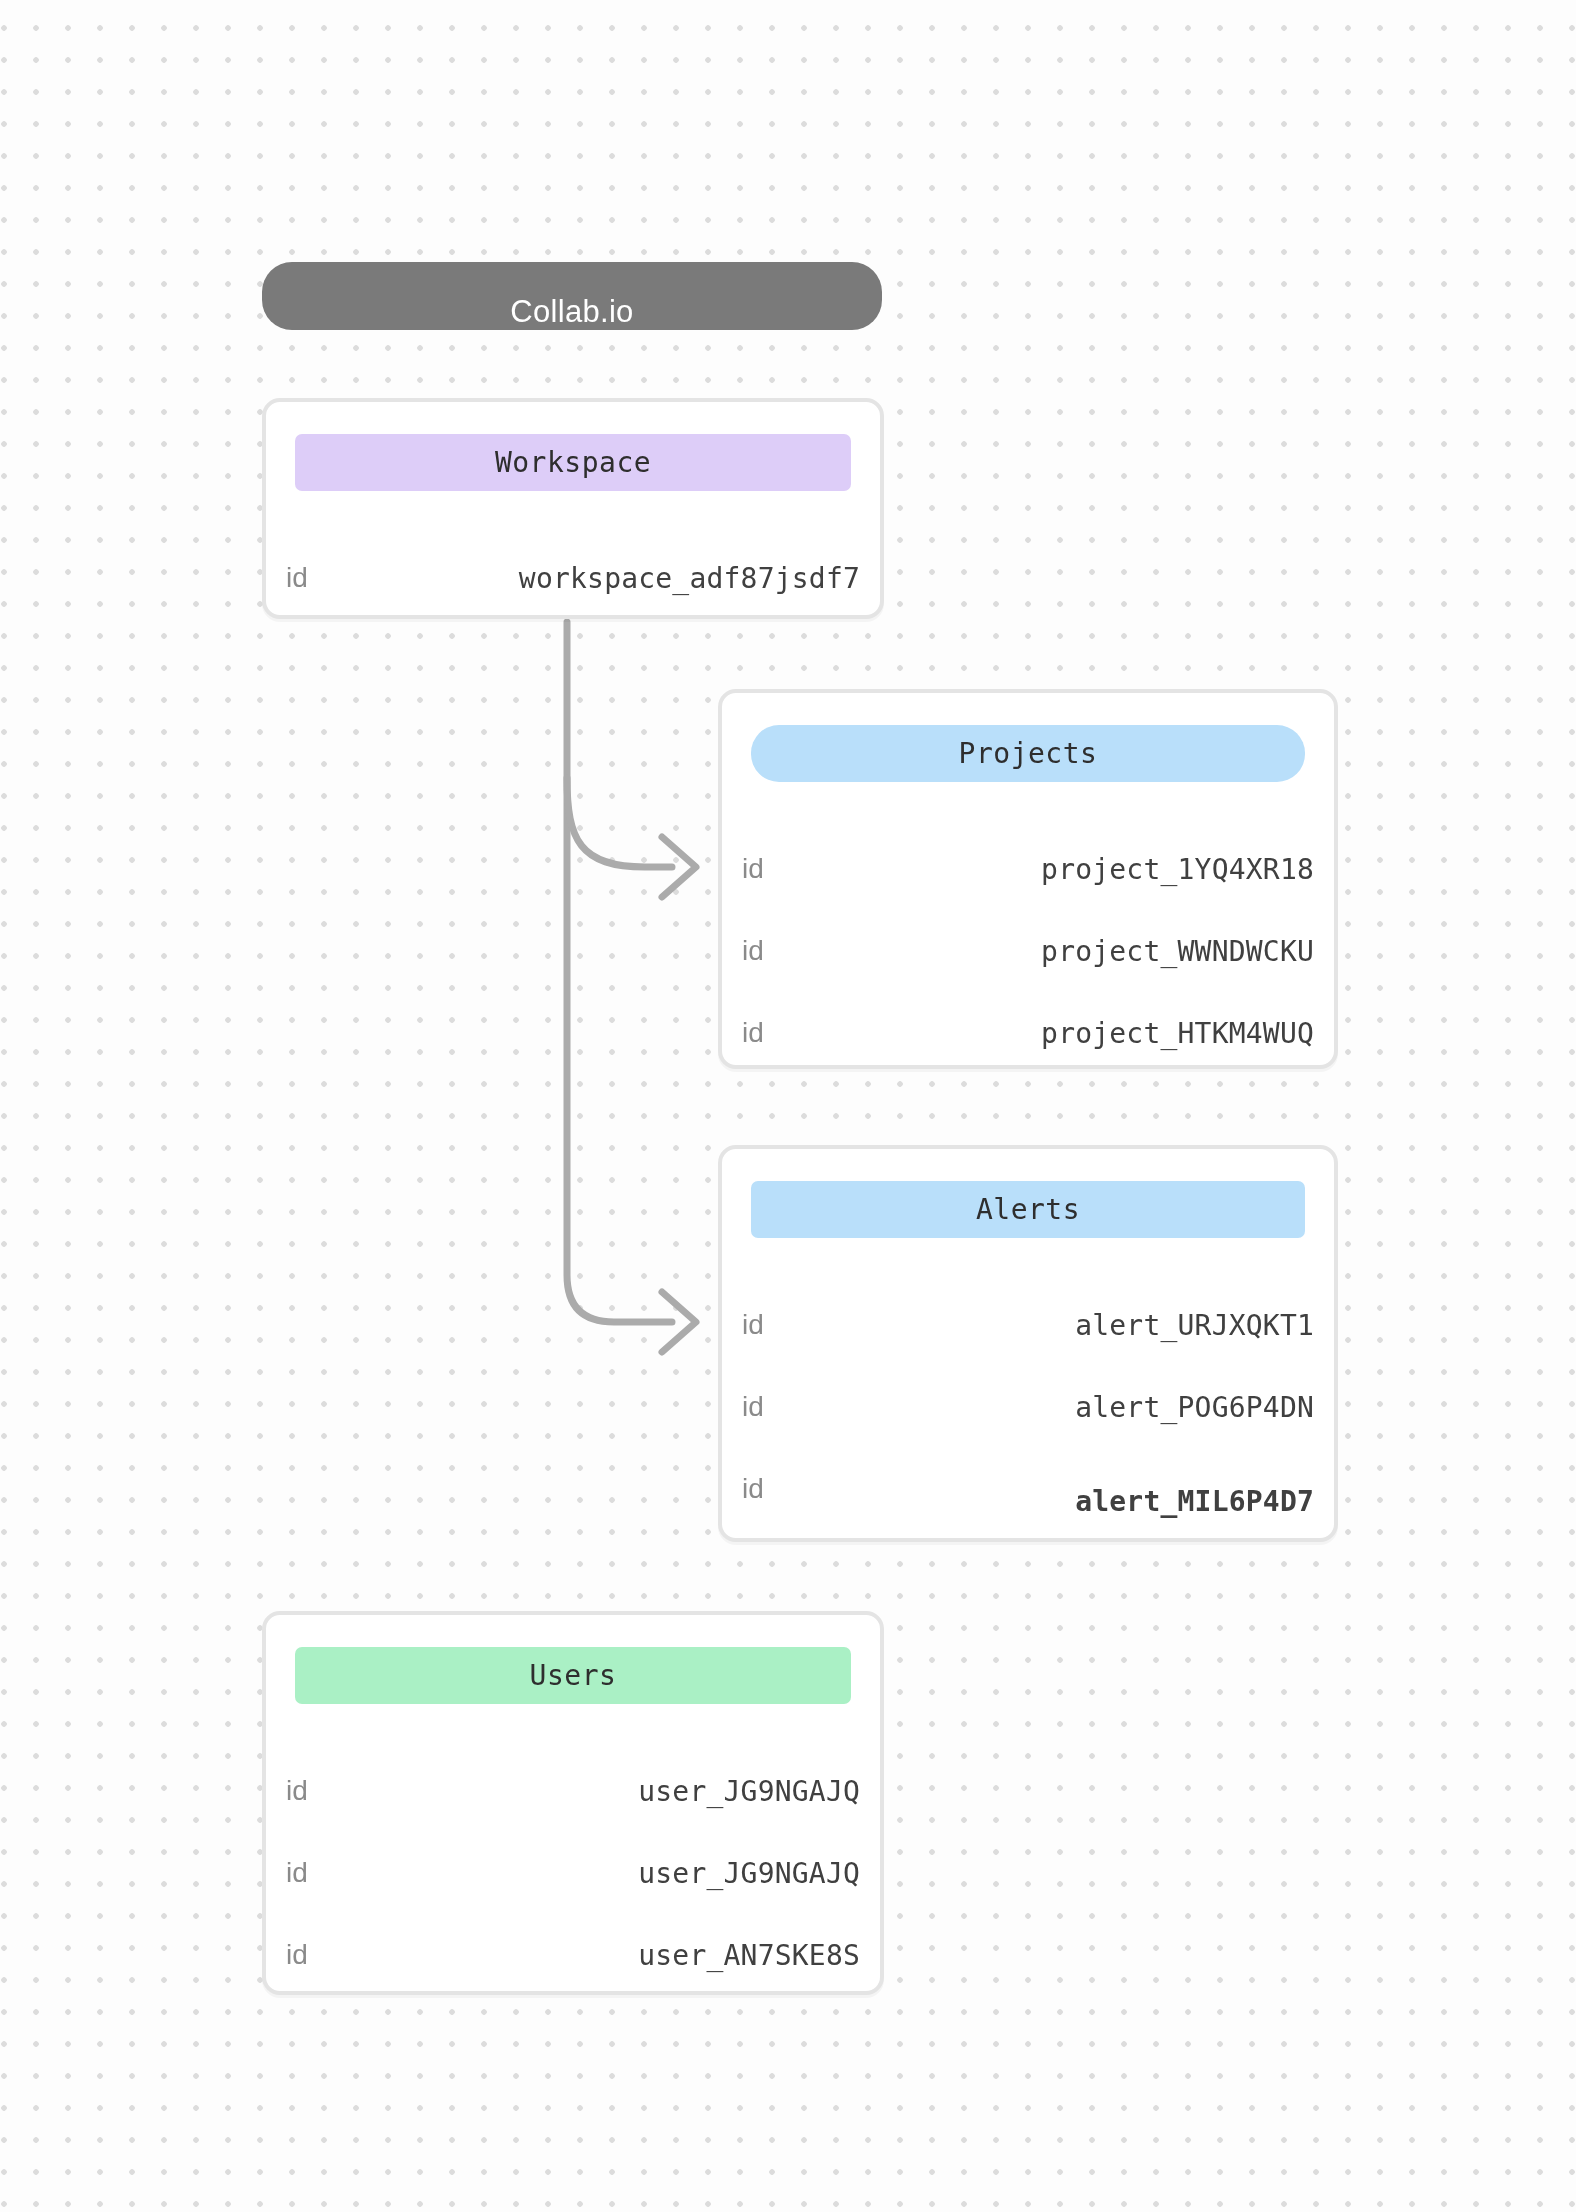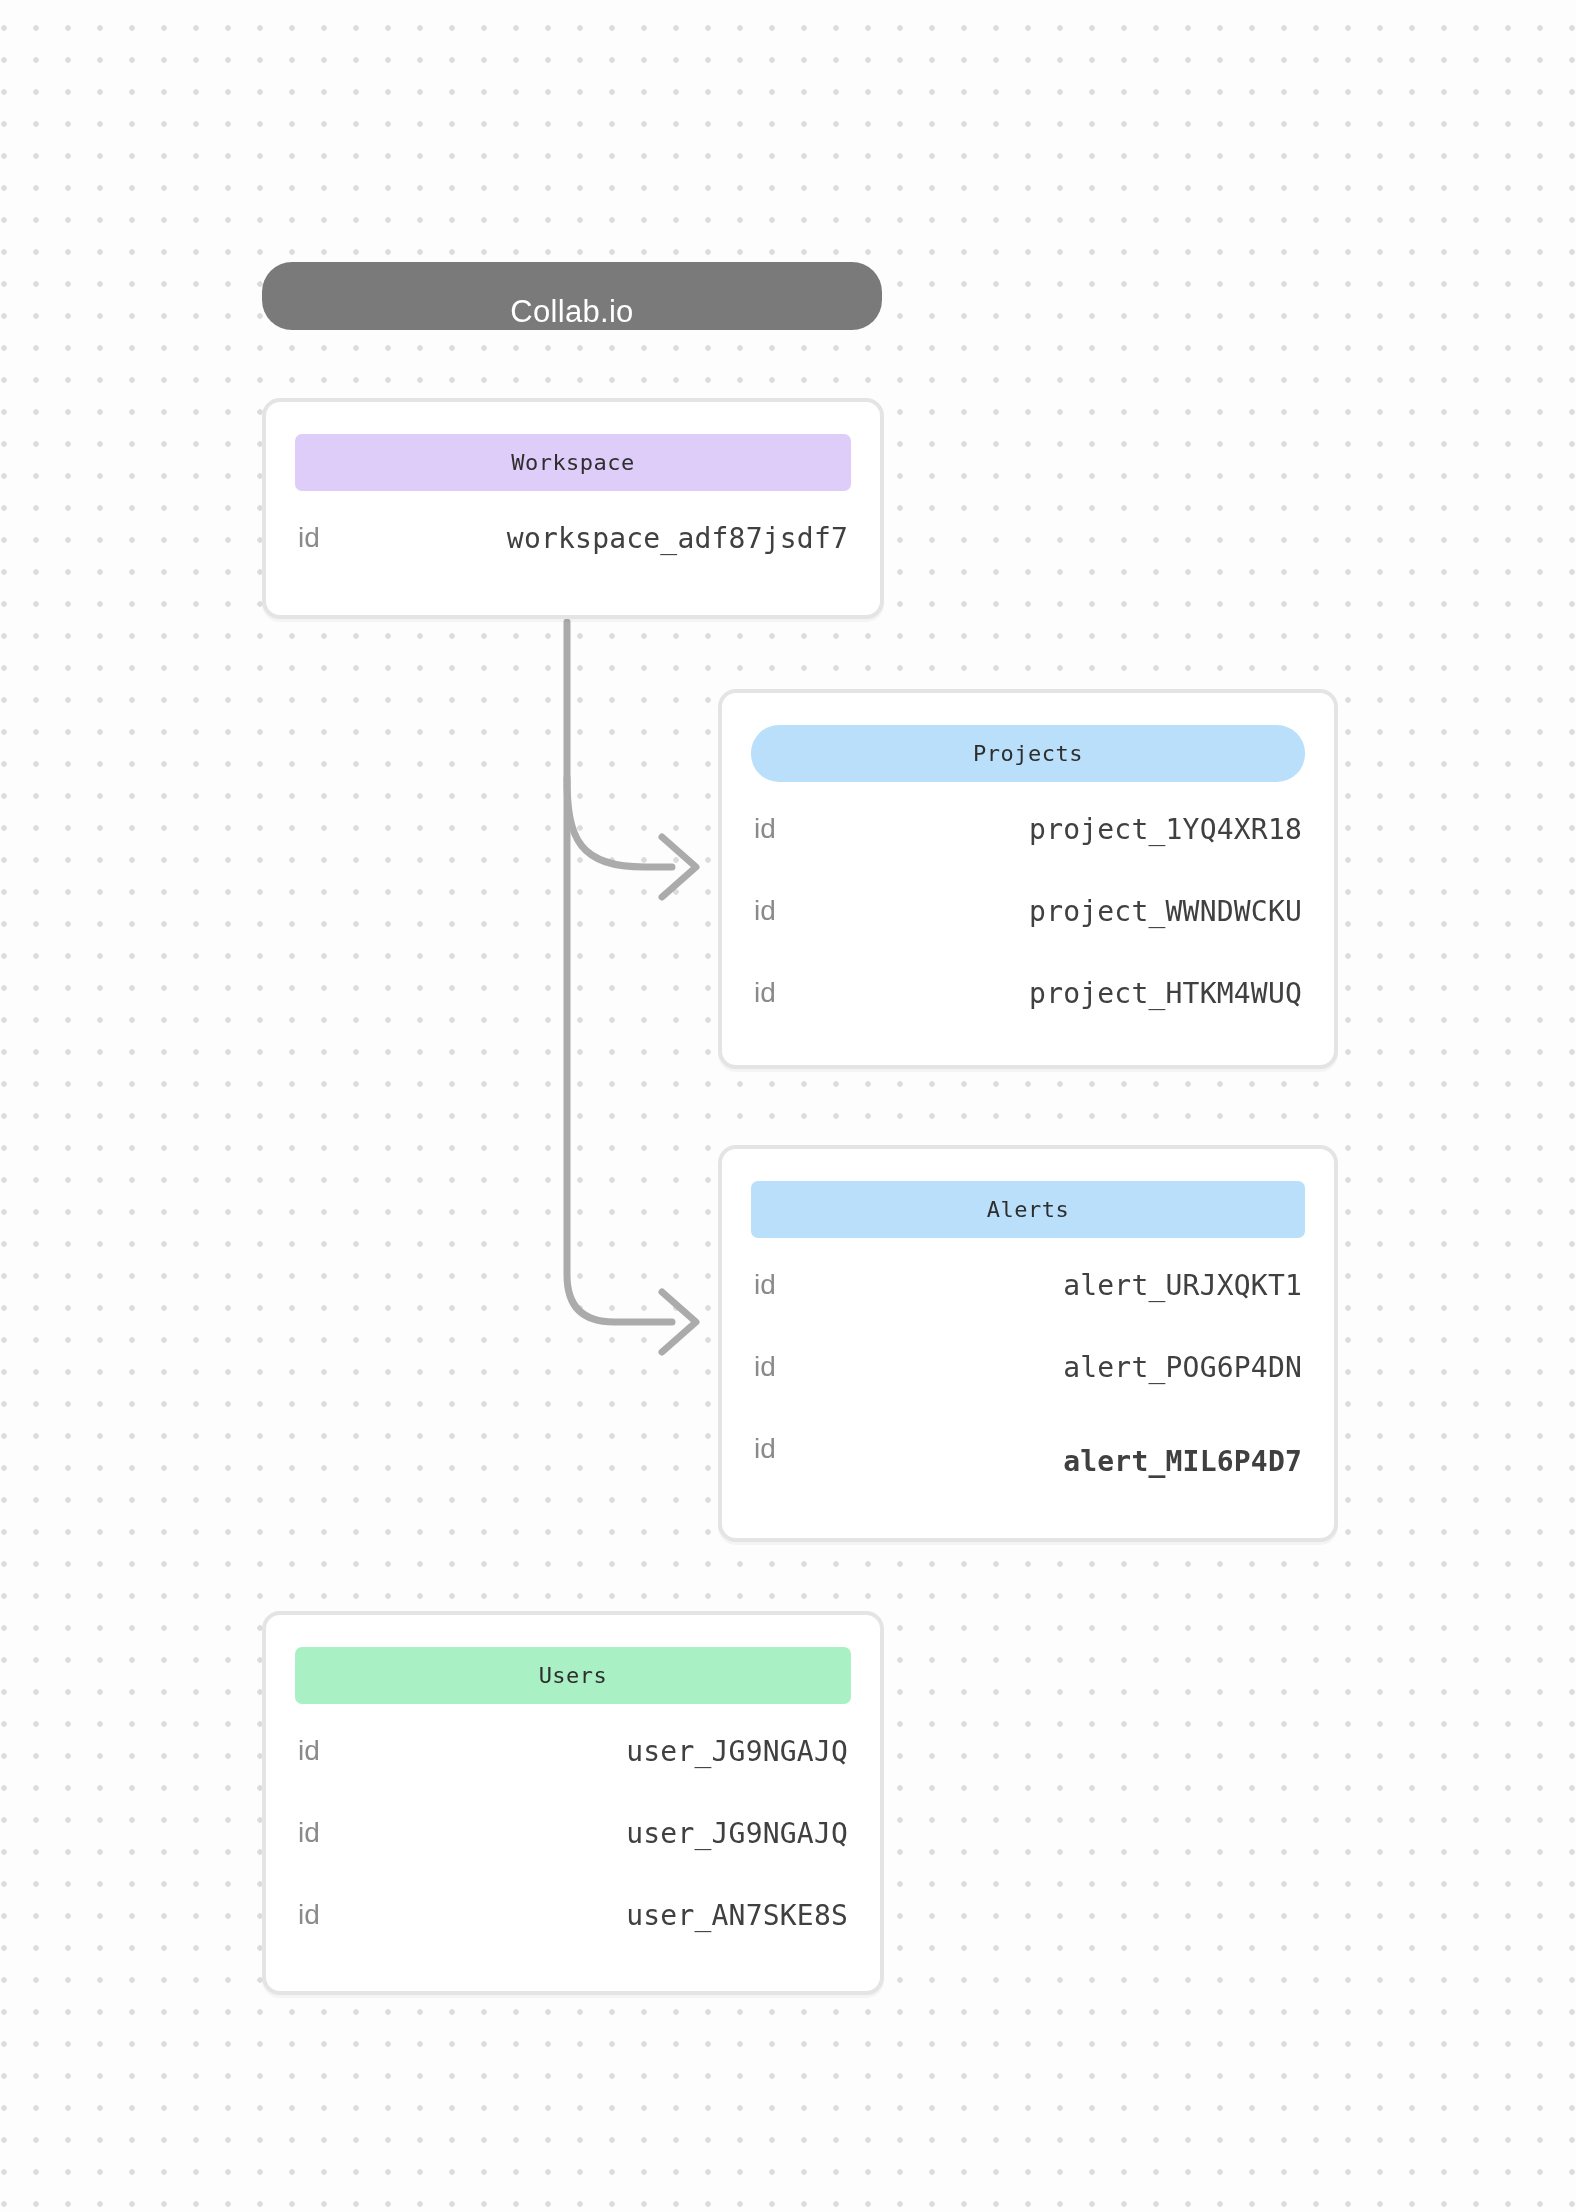--- a/index.html
+++ b/index.html
@@ -38,27 +38,27 @@
     box-shadow: 0 3px 0 rgba(0,0,0,0.035);
   }
   .card-header {
     margin: 32px 29px 0 29px;
     height: 57px;
     border-radius: 7px;
     display: flex; align-items: center; justify-content: center;
   }
   .card-title {
     font-family: "DejaVu Sans Mono", monospace;
-    font-size: 22px;
+    font-size: 28px;
     color: #2e2e2e;
     letter-spacing: 0.5px;
   }
   .rows {
-    margin-top: 27px;
-    padding: 0 32px;
+    margin-top: 67px;
+    padding: 0 20px;
     display: flex; flex-direction: column; gap: 42px;
   }
   .row {
     height: 40px;
     display: flex; align-items: center; justify-content: space-between;
   }
   .field-label {
     color: #8a8a8a;
     font-size: 28px;
   }

